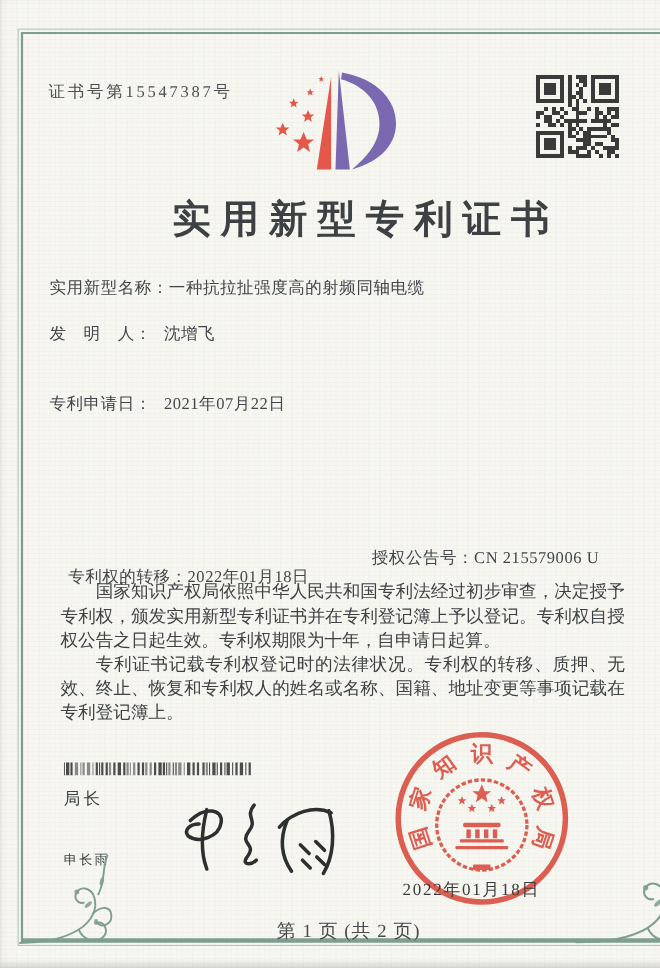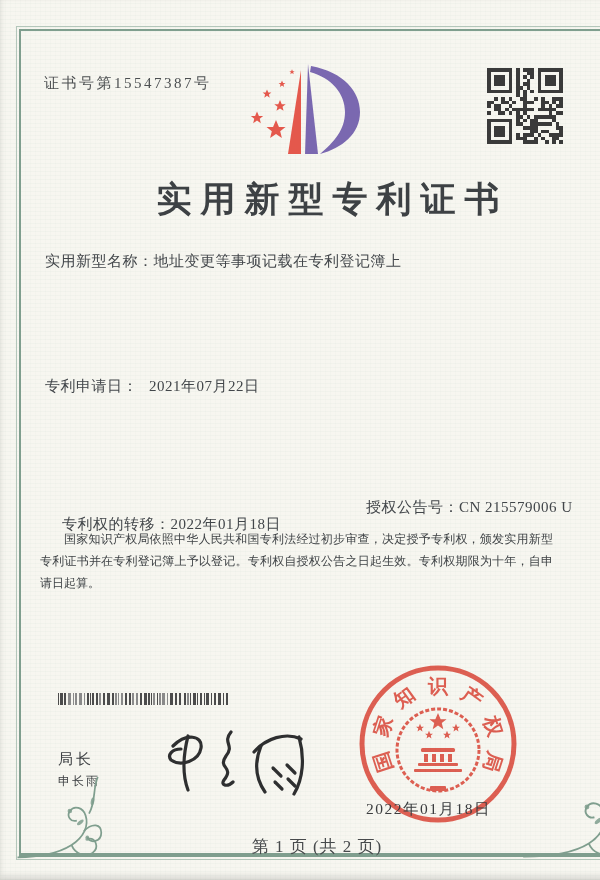--- a/index.html
+++ b/index.html
@@ -19,28 +19,28 @@
   .frame-inner{position:absolute;inset:2px;border:2px solid var(--border-green,#7f9e8e);
     border-bottom-width:4px;}
   .cert-no{position:absolute;left:44px;top:74px;font-size:15px;letter-spacing:2.5px;color:#4c4f51;}
   .logo{position:absolute;left:232px;top:58px;width:136px;height:108px;}
   .qr{position:absolute;left:487px;top:68px;width:76px;height:76px;}
   .title{position:absolute;left:0;right:0;top:176px;text-align:center;
     font-size:35px;font-weight:600;letter-spacing:9px;padding-left:9px;color:#3d4144;margin-left:22px;}
   .field{position:absolute;left:45px;width:520px;font-size:15px;letter-spacing:.5px;
     color:#42464a;white-space:pre;}
   .field .lab{display:inline-block;min-width:104px;}
-  .f0{top:252px}.f1{top:294px}.f2{top:336px}.f3{top:377px}.f4{top:418px}.f5{top:460px}
+  .f0{top:252px}.f1{top:294px}.f2{top:336px}.f3{top:358px}.f4{top:418px}.f5{top:460px}
   .grant{top:498px}
-  .grant .g2{position:absolute;left:293px;top:0;white-space:pre;margin-left:28px;}
-  .paras{position:absolute;left:40px;top:528px;width:513px;font-size:12px;
+  .grant .g2{position:absolute;left:293px;top:0;white-space:pre;}
+  .paras{position:absolute;left:55px;top:528px;width:513px;font-size:16px;
     line-height:22px;text-align:justify;color:#3e4245;}
   .paras p{margin:0;text-indent:2em;}
   .barcode{position:absolute;left:58px;top:693px;width:172px;height:12px;}
-  .signer-title{position:absolute;left:58px;top:750px;font-size:15px;letter-spacing:3px;color:#3d4043;}
+  .signer-title{position:absolute;left:58px;top:717px;font-size:15px;letter-spacing:3px;color:#3d4043;}
   .signer-name{position:absolute;left:58px;top:773px;font-size:12px;letter-spacing:2px;color:#3d4043;}
   .signature{position:absolute;left:158px;top:716px;width:170px;height:92px;}
   .seal{position:absolute;left:352px;top:658px;width:172px;height:172px;
     opacity:.86;mix-blend-mode:multiply;}
   .seal-date{position:absolute;left:366px;top:799px;font-size:15.5px;letter-spacing:1.5px;
     color:#3a3c3e;z-index:5;}
   .footer-page{position:absolute;left:0;right:0;top:835px;text-align:center;
     font-size:17px;letter-spacing:1px;color:#474a4c;}
   .orn{position:absolute;bottom:14px;width:96px;height:96px;}
   .orn-left{left:14px;transform:scaleX(-1);}
@@ -307,30 +307,32 @@
       <rect x="20" y="10" width="1" height="1" fill="#3a3a3a"></rect>
       <rect x="20" y="12" width="1" height="1" fill="#3a3a3a"></rect>
       <rect x="20" y="16" width="1" height="1" fill="#3a3a3a"></rect>
       <rect x="20" y="17" width="1" height="1" fill="#3a3a3a"></rect>
       <rect x="20" y="18" width="1" height="1" fill="#3a3a3a"></rect>
       <rect x="20" y="20" width="1" height="1" fill="#3a3a3a"></rect>
     </svg>
 
   <div class="title">实用新型专利证书</div>
 
-  <div class="field f0"><span class="lab">实用新型名称：</span><span>地址变更等事项记载在专利登记簿上</span></div>
+  <div class="field f0"><span class="lab">实用新型名称：</span><span>一种抗拉扯强度高的射频同轴电缆</span></div>
+  <div class="field f1"><span class="lab">发　明　人：</span><span>沈增飞</span></div>
   <div class="field f3"><span class="lab">专利申请日：</span><span>2021年07月22日</span></div>
 
   <div class="field grant">
     <span class="lab">专利权的转移：</span><span>2022年01月18日</span>
     <span class="g2"><span>授权公告号：</span><span>CN 215579006 U</span></span>
   </div>
 
   <div class="paras">
     <p>国家知识产权局依照中华人民共和国专利法经过初步审查，决定授予专利权，颁发实用新型专利证书并在专利登记簿上予以登记。专利权自授权公告之日起生效。专利权期限为十年，自申请日起算。</p>
+    <p>专利证书记载专利权登记时的法律状况。专利权的转移、质押、无效、终止、恢复和专利权人的姓名或名称、国籍、地址变更等事项记载在专利登记簿上。</p>
   </div>
 
   <svg class="barcode" id="barcode" viewBox="0 0 172 12" preserveAspectRatio="none">
       <rect x="0" y="0" width="1" height="12" fill="#4c4c4c"></rect>
       <rect x="2" y="0" width="3" height="12" fill="#4c4c4c"></rect>
       <rect x="6" y="0" width="2" height="12" fill="#4c4c4c"></rect>
       <rect x="10" y="0" width="3" height="12" fill="#8a8a8a"></rect>
       <rect x="15" y="0" width="1" height="12" fill="#8a8a8a"></rect>
       <rect x="17" y="0" width="2" height="12" fill="#8a8a8a"></rect>
       <rect x="21" y="0" width="3" height="12" fill="#8a8a8a"></rect>

